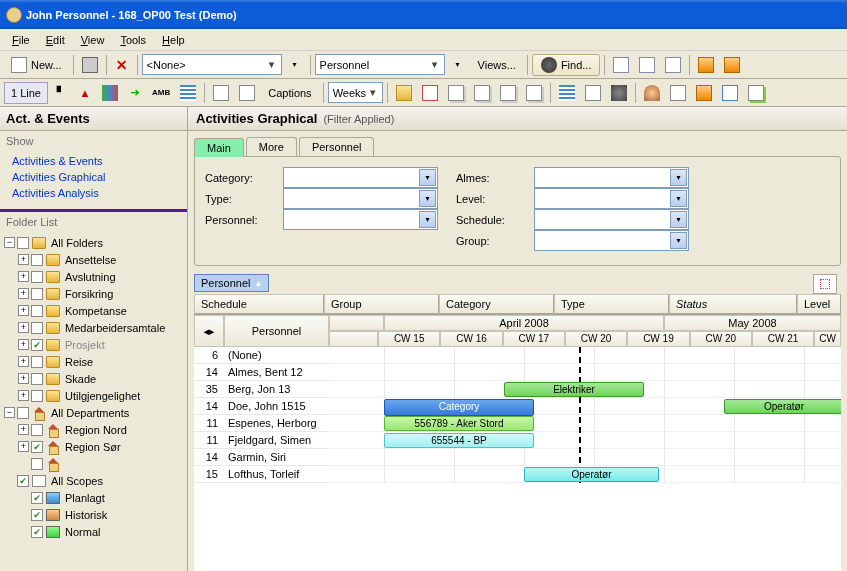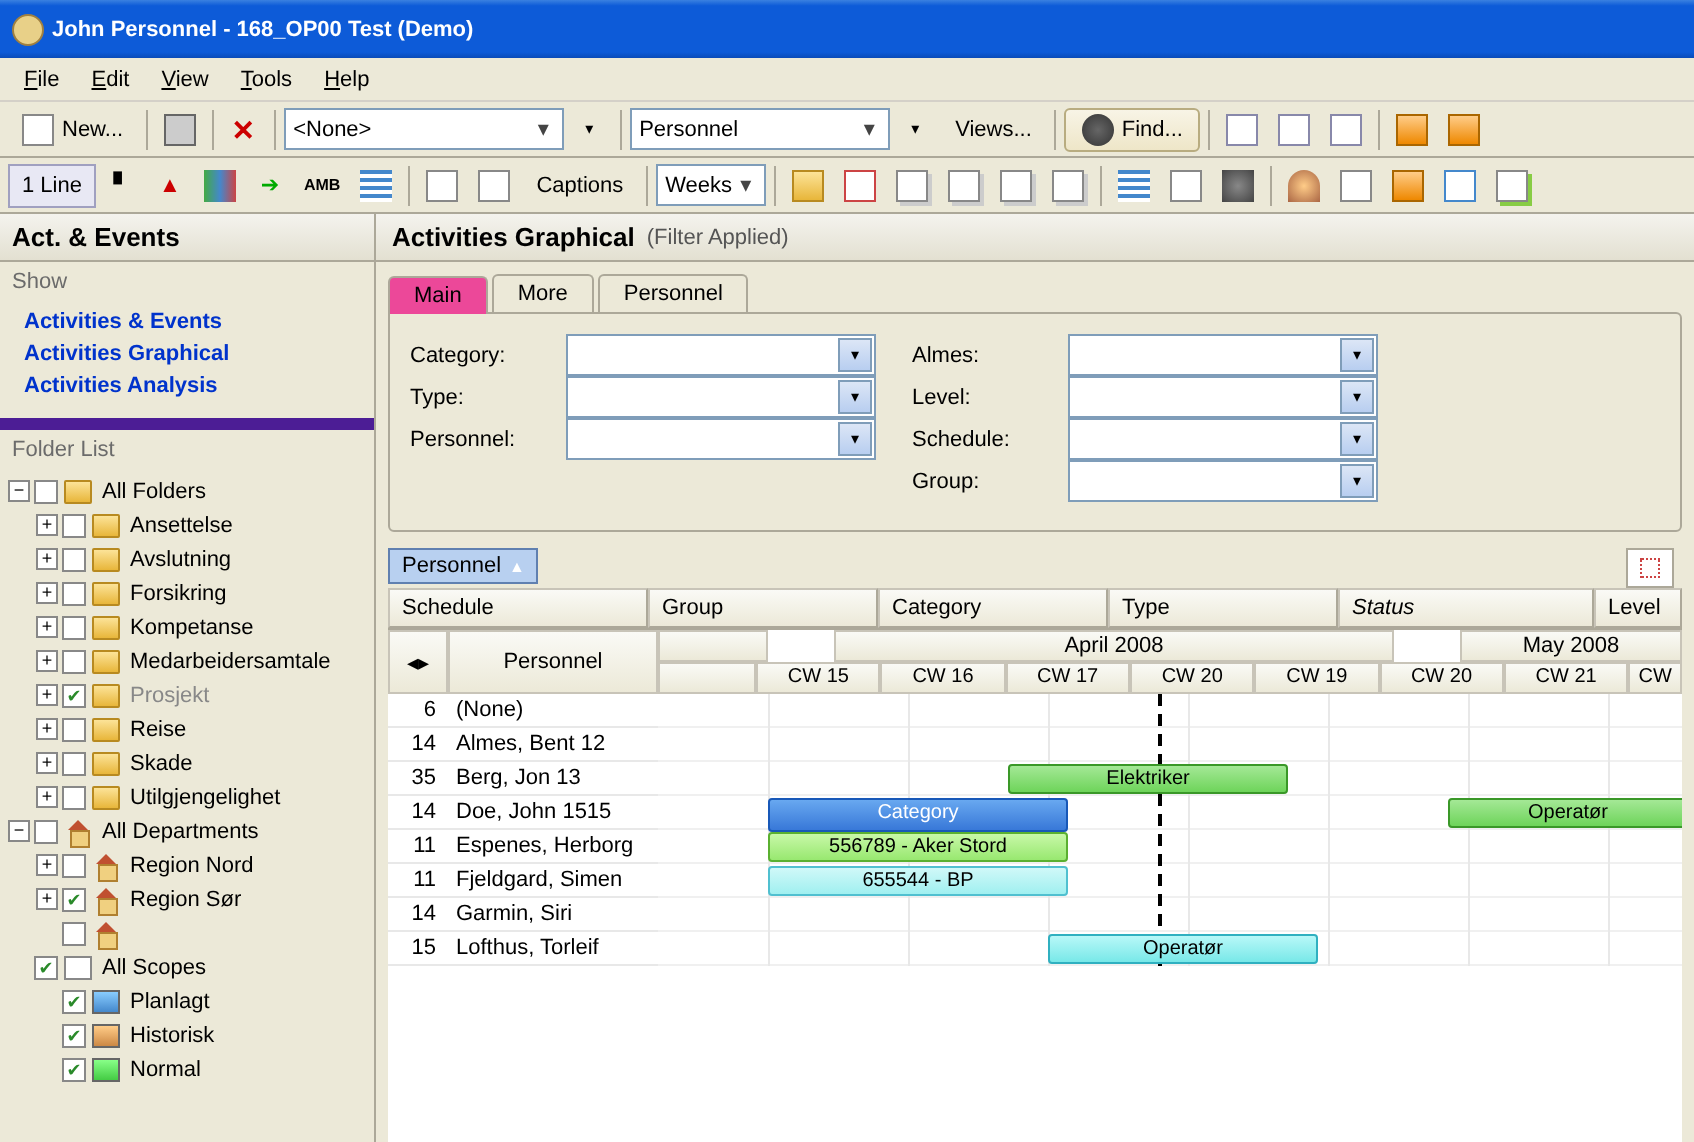--- a/index.html
+++ b/index.html
@@ -20,43 +20,43 @@
 .tb-combo .dd { width: 14px; text-align: center; color: #444; }
 .tb-btn.find { background: linear-gradient(to bottom,#f8f4e6,#eee6c8); border:1px solid #b8ac80; border-radius:3px; padding:0 8px; }
 .tb-sm-icon { width:16px; height:16px; display:inline-block; }
 
 .main-split { display: flex; height: calc(571px - 29px - 22px - 28px - 28px); }
 
 .left-panel { width: 188px; background: #ece9d8; border-right: 1px solid #aca899; display: flex; flex-direction: column; }
 .panel-header { background: linear-gradient(to bottom, #f4f3ee, #e3e0d1); height: 24px; display: flex; align-items: center; padding: 0 6px; font-weight: bold; font-size: 13px; border-bottom: 1px solid #aca899; }
 .sub-header { padding: 4px 6px; color: #6b6b6b; font-size: 11px; }
 .link-list { padding: 2px 6px 8px 12px; }
-.link-list div { color: #0033cc; padding: 2px 0; cursor: pointer; font-weight: bold; }
-.folder-header { padding: 4px 6px; color: #6b6b6b; border-top: 6px solid #4c1d95; }
+.link-list div { color: #0033cc; padding: 2px 0; cursor: pointer; }
+.folder-header { padding: 4px 6px; color: #6b6b6b; border-top: 3px solid #4c1d95; }
 .tree { padding: 2px 2px 4px 2px; overflow: auto; }
 .tree-row { display: flex; align-items: center; height: 17px; white-space: nowrap; }
 .tree-toggle { width: 11px; height: 11px; border: 1px solid #888; display: flex; align-items: center; justify-content: center; font-size: 9px; line-height: 1; margin-right: 2px; background: white; cursor: pointer; }
 .tree-toggle.hidden { visibility: hidden; }
 .tree-check { width: 12px; height: 12px; border: 1px solid #888; background: white; margin-right: 3px; display: flex; align-items: center; justify-content: center; font-size: 9px; color: #2a8a2a; cursor: pointer; }
 .tree-node-icon { width: 14px; height: 12px; margin-right: 3px; display:inline-block; }
 .folder-yellow { background: linear-gradient(to bottom,#fce398,#e8b63a); border:1px solid #b88a20; border-radius:1px; }
 .house-icon { width:14px; height:12px; position:relative; }
 .house-icon::before { content:''; position:absolute; top:0; left:2px; width:0; height:0; border-left:5px solid transparent; border-right:5px solid transparent; border-bottom:5px solid #c05030; }
 .house-icon::after { content:''; position:absolute; top:5px; left:3px; width:8px; height:7px; background:#f0d080; border:1px solid #b08030; }
 .tree-label { padding: 0 2px; }
 .tree-label.grey { color:#888; }
 
 .right-panel { flex: 1; display: flex; flex-direction: column; background: #ece9d8; overflow: hidden; }
 .right-header { background: linear-gradient(to bottom, #f4f3ee, #e3e0d1); height: 24px; display: flex; align-items: center; padding: 0 8px; border-bottom: 1px solid #aca899; }
 .right-header b { font-size: 13px; font-weight: bold; margin-right: 6px; }
 .right-header span { color: #555; }
 
 .tabs-row { display: flex; padding: 6px 6px 0 6px; }
 .tab { background: #ece9d8; border: 1px solid #aca899; border-bottom: none; padding: 3px 12px; margin-right: 2px; border-radius: 3px 3px 0 0; cursor: default; position: relative; }
-.tab.active { background: #ec4899; z-index: 2; top: 1px; }
+.tab.active { background: #86efac; z-index: 2; top: 1px; }
 .tab-content { border: 1px solid #aca899; margin: 0 6px; padding: 10px 8px 14px 10px; background: #ece9d8; border-radius: 0 3px 3px 3px; }
 .filter-row { display: flex; align-items: center; }
 .filter-label { width: 78px; padding: 4px 0; }
 .filter-combo { width: 155px; height: 21px; background: white; border: 1px solid #7f9db9; display: flex; align-items: center; justify-content: flex-end; margin-right: 18px; }
 .filter-combo .dd { width: 17px; height: 17px; background: linear-gradient(to bottom,#dce6f6,#b8cef0); border:1px solid #7f9db9; display:flex; align-items:center; justify-content:center; font-size:8px; margin:1px; }
 
 .grid-area { flex: 1; margin: 8px 6px 0 6px; display: flex; flex-direction: column; overflow: hidden; }
 .group-badge { background: #b8d0f0; border: 1px solid #6080b0; padding: 2px 6px; display: inline-flex; align-items: center; width: fit-content; margin-bottom: 2px; }
 .group-badge .tri { font-size: 8px; margin-left: 4px; color: white; }
 
@@ -66,21 +66,21 @@
 .timeline-wrap { display: flex; flex: 1; border-top: 1px solid #aca899; overflow:hidden; }
 .row-list { width: 135px; background: white; }
 .row-head { display:flex; }
 .lr-arrows { width:30px; height:32px; display:flex; align-items:center; justify-content:center; background:linear-gradient(to bottom,#fafaf6,#ece9d8); border:1px solid #c8c4b8; }
 .personnel-head { flex:1; height:32px; display:flex; align-items:center; justify-content:center; background:linear-gradient(to bottom,#fafaf6,#ece9d8); border:1px solid #c8c4b8; font-weight:normal; }
 .prow { display: flex; height: 17px; align-items: center; border-bottom: 1px solid #e8e8e8; }
 .prow .num { width: 30px; text-align: right; padding-right: 6px; }
 .prow .name { flex:1; padding-left:4px; white-space:nowrap; overflow:hidden; }
 
 .timeline { flex: 1; background: white; position: relative; overflow:hidden; }
-.month-row { display: flex; height: 16px; gap: 33px; }
+.month-row { display: flex; height: 16px; }
 .month-cell { border: 1px solid #c8c4b8; background: linear-gradient(to bottom,#fafaf6,#ece9d8); text-align: center; line-height:14px; }
 .week-row { display: flex; height: 16px; }
 .week-cell { width: 70px; border: 1px solid #c8c4b8; background: linear-gradient(to bottom,#fafaf6,#ece9d8); text-align: center; font-size: 10px; line-height:14px; }
 
 .gantt-rows { position: relative; }
 .grow { height: 17px; position: relative; border-bottom: 1px solid #f0f0f0; }
 .vgrid { position:absolute; top:0; bottom:0; width:1px; background:#e8e8e8; }
 .today-line { position:absolute; top:0; bottom:0; width:0; border-left:2px dashed #000; }
 
 .bar { position:absolute; height:15px; top:1px; border:1px solid; border-radius:2px; text-align:center; font-size:10px; line-height:13px; }

